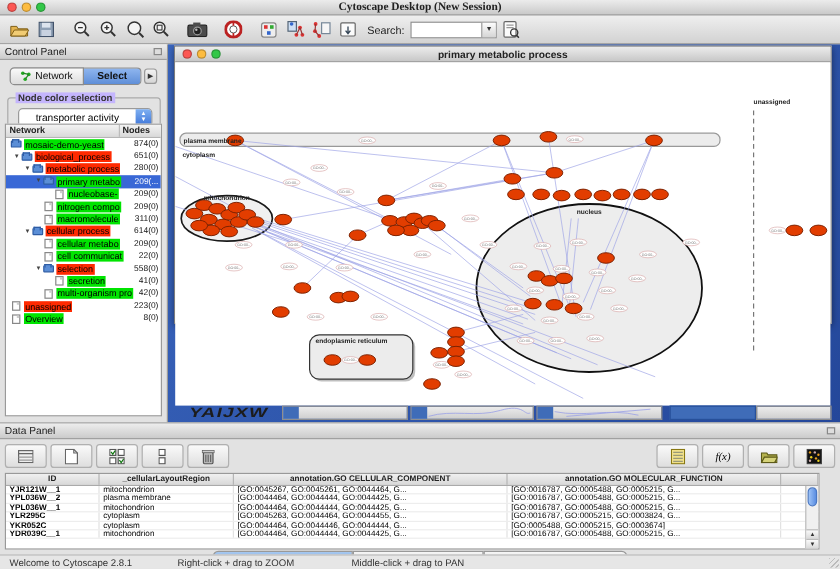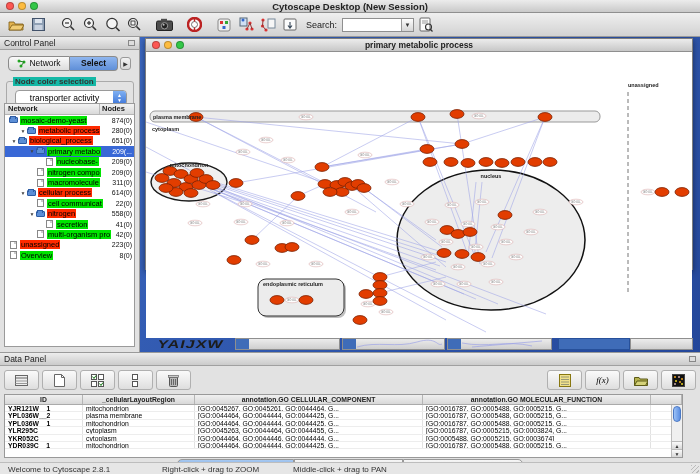--- a/index.html
+++ b/index.html
@@ -2,21 +2,21 @@
 <html><head>
 <meta charset="utf-8">
 <style>
   * { margin:0; padding:0; box-sizing:border-box; }
   html,body { width:700px; height:474px; font-family:"Liberation Sans",sans-serif; }
   #app { position:relative; width:700px; height:474px; background:#d6d6d6; overflow:hidden; font-family:"Liberation Sans",sans-serif; }
 
   
   .titlebar { position:absolute; left:0; top:0; width:700px; height:13px;
     background:linear-gradient(#ececec,#c9c9c9); border-bottom:1px solid #8f8f8f;
-    display:flex; align-items:center; }
+    display:flex; align-items:center;font-family:Liberation Serif, serif; }
   .lights { display:flex; gap:4px; margin-left:6px; }
   .light { width:8px; height:8px; border-radius:50%; border:1px solid rgba(0,0,0,.25); }
   .l-red{background:#fc5753}.l-yel{background:#fdbc40}.l-grn{background:#33c748}
   .titlebar .title { position:absolute; left:0; right:0; text-align:center; font-size:9.5px; font-weight:bold; color:#222; }
 
   
   .toolbar { position:absolute; left:0; top:13px; width:700px; height:24px;
     background:linear-gradient(#efefef,#d2d2d2); border-bottom:1px solid #9a9a9a;
     display:flex; align-items:center; gap:2px; padding-left:6px; }
   .tbtn { width:20px; height:20px; display:flex; align-items:center; justify-content:center; border-radius:3px; }
@@ -34,21 +34,21 @@
 
   .tabstrip { position:absolute; left:8px; top:18px; width:124px; height:16px; display:flex; align-items:center; }
   .seg { height:15px; display:flex; align-items:center; justify-content:center; font-size:8.5px;
     border:1px solid #8b8b8b; background:linear-gradient(#fafafa,#dcdcdc); color:#111; }
   .seg.first{ border-radius:4px 0 0 4px; width:62px; gap:3px;}
   .seg.sel { background:linear-gradient(#8fb6ef,#5f8fd8); font-weight:bold; width:48px; border-left:none; border-radius:0 4px 4px 0;}
   .ovf { width:11px; height:13px; margin-left:2px; border:1px solid #999; border-radius:3px;
     background:linear-gradient(#f2f2f2,#d6d6d6); font-size:6px; color:#333; display:flex; align-items:center; justify-content:center; }
 
   .groupbox { position:absolute; left:6px; top:44px; width:128px; height:32px; border:1px solid #aaa; border-radius:3px; }
-  .groupbox .glabel { position:absolute; top:-5px; left:6px; background:#14b8a6; font-size:8px; font-weight:bold; color:#333; padding:0 2px; }
+  .groupbox .glabel { position:absolute; top:-5px; left:6px; background:#c4b5fd; font-size:8px; font-weight:bold; color:#333; padding:0 2px; }
   .macselect { position:absolute; left:8px; top:8px; width:112px; height:16px; background:#fff;
     border:1px solid #9a9a9a; border-radius:4px; font-size:8.5px; display:flex; align-items:center; }
   .macselect .val { flex:1; text-align:center; }
   .macselect .step { width:13px; height:100%; border-radius:0 3px 3px 0; background:linear-gradient(#7fb0f2,#3c74d8);
     color:#fff; font-size:5px; line-height:5px; display:flex; flex-direction:column; align-items:center; justify-content:center; }
 
   .checkrow { position:absolute; left:10px; top:82px; display:flex; align-items:center; gap:4px; font-size:9px; }
   .checkbox { width:10px; height:10px; border:1px solid #7b7b7b; border-radius:2px;
     background:linear-gradient(#7db0f4,#3a72d6); color:#fff; font-size:8px; line-height:9px; text-align:center; }
 
@@ -283,32 +283,32 @@
         <div class="c2">Nodes</div>
       </div>
       <div id="tree-rows">
           <div class="tree-row">
             <span style="width: 3px;"></span>
             <span class="fold"></span>
             <span class="lab green">mosaic-demo-yeast</span>
             <span class="cnt">874(0)</span>
           </div>
           <div class="tree-row">
+            <span style="width: 6px;"></span>
+            <span class="exp">▼</span>
+            <span class="fold"></span>
+            <span class="lab red">biological_process</span>
+            <span class="cnt">651(0)</span>
+          </div>
+          <div class="tree-row">
             <span style="width: 15px;"></span>
             <span class="exp">▼</span>
             <span class="fold"></span>
             <span class="lab red">metabolic process</span>
             <span class="cnt">280(0)</span>
-          </div>
-          <div class="tree-row">
-            <span style="width: 6px;"></span>
-            <span class="exp">▼</span>
-            <span class="fold"></span>
-            <span class="lab red">biological_process</span>
-            <span class="cnt">651(0)</span>
           </div>
           <div class="tree-row sel">
             <span style="width: 24px;"></span>
             <span class="exp">▼</span>
             <span class="fold"></span>
             <span class="lab green">primary metabo</span>
             <span class="cnt">209(...</span>
           </div>
           <div class="tree-row">
             <span style="width: 39px;"></span>
@@ -331,28 +331,34 @@
           <div class="tree-row">
             <span style="width: 15px;"></span>
             <span class="exp">▼</span>
             <span class="fold"></span>
             <span class="lab red">cellular process</span>
             <span class="cnt">614(0)</span>
           </div>
           <div class="tree-row">
             <span style="width: 30px;"></span>
             <span class="page"></span>
+            <span class="lab green">cellular metabo</span>
+            <span class="cnt">209(0)</span>
+          </div>
+          <div class="tree-row">
+            <span style="width: 30px;"></span>
+            <span class="page"></span>
             <span class="lab green">cell communicat</span>
             <span class="cnt">22(0)</span>
           </div>
           <div class="tree-row">
             <span style="width: 24px;"></span>
             <span class="exp">▼</span>
             <span class="fold"></span>
-            <span class="lab red">nitrogen</span>
+            <span class="lab red">selection</span>
             <span class="cnt">558(0)</span>
           </div>
           <div class="tree-row">
             <span style="width: 39px;"></span>
             <span class="page"></span>
             <span class="lab green">secretion</span>
             <span class="cnt">41(0)</span>
           </div>
           <div class="tree-row">
             <span style="width: 30px;"></span>
@@ -727,17 +733,17 @@
     </div>
     <div class="dp-tabs" id="dp-tabs">
         <div class="dp-tab sel">Node Attribute Browser</div>
         <div class="dp-tab">Edge Attribute Browser</div>
         <div class="dp-tab">Network Attribute Browser</div>
       </div>
   </div>
 
   <div class="statusbar">
     <span style="left:8px">Welcome to Cytoscape 2.8.1</span>
-    <span style="left:162px">Right-click + drag to ZOOM</span>
+    <span style="left:148px">Right-click + drag to ZOOM</span>
     <span style="left:293px">Middle-click + drag to PAN</span>
     <span class="grip"></span>
   </div>
 </div>
 
 </body></html>

